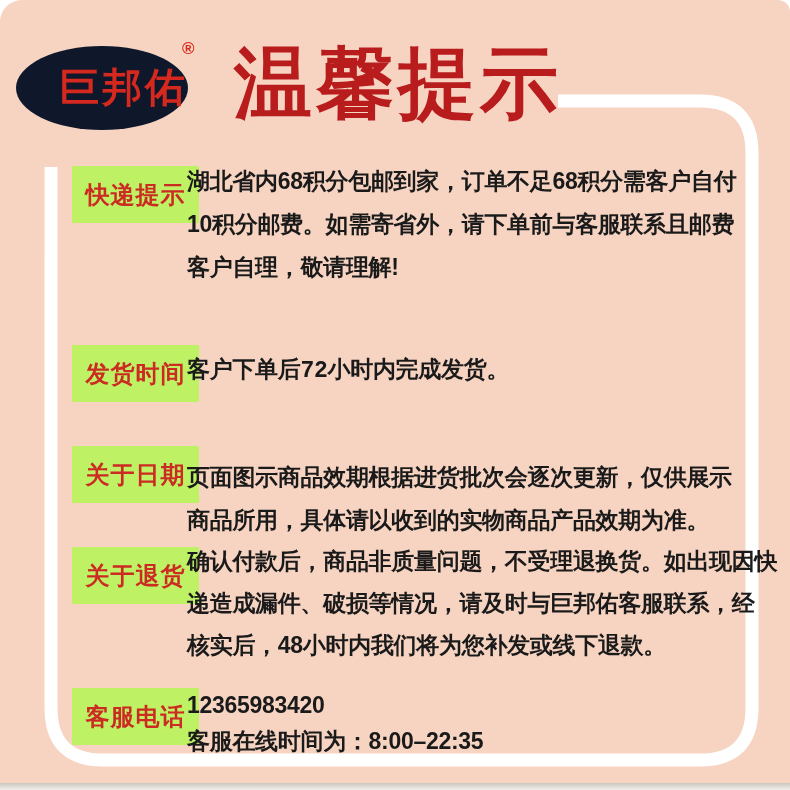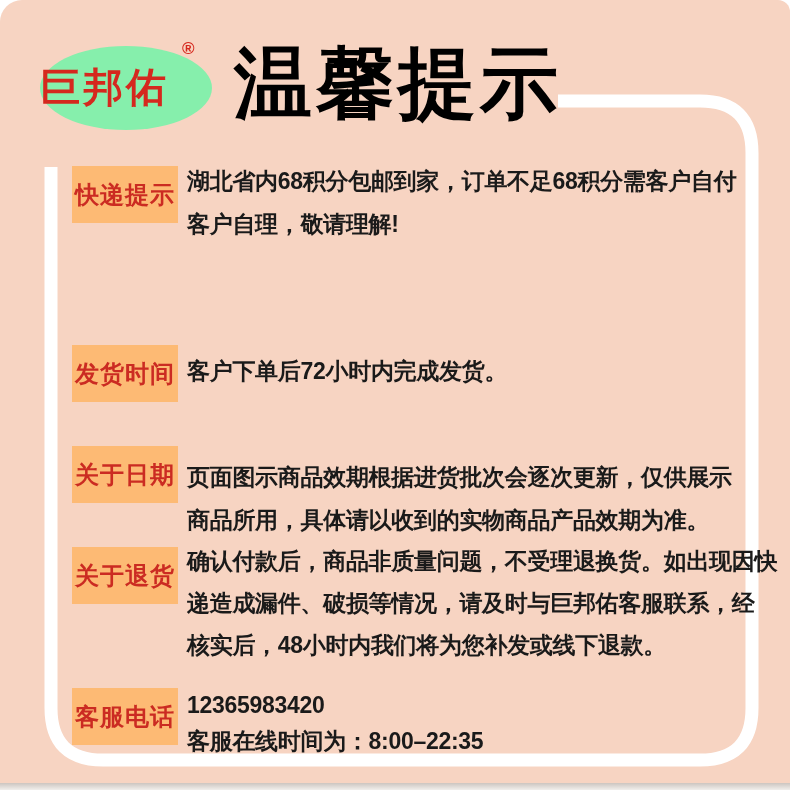--- a/index.html
+++ b/index.html
@@ -11,58 +11,58 @@
   .card{
     position:absolute;left:0;top:0;width:790px;height:783px;
     background:#f7d4c2;border-radius:22px 12px 0 0;overflow:hidden;
   }
   .bottom-strip{
     position:absolute;left:0;top:783px;width:790px;height:7px;
     background:linear-gradient(180deg,#ccc5c0,#f2efec);
   }
   .frame{position:absolute;left:0;top:0;width:790px;height:790px;}
   .logo-ellipse{
-    position:absolute;left:40px;top:46px;width:172px;height:84px;
-    background:#86efac;border-radius:50%;
-    display:flex;align-items:center;justify-content:flex-start;
+    position:absolute;left:16px;top:46px;width:172px;height:84px;
+    background:#0f172a;border-radius:50%;
+    display:flex;align-items:center;justify-content:flex-end;
   }
   .logo-text{
     color:#d5281e;font-size:40px;font-weight:900;letter-spacing:3px;
     line-height:1;transform:translateY(-1px);
   }
   .reg{
     position:absolute;left:182px;top:40px;color:#d5281e;
     font-size:17px;font-weight:bold;line-height:1;
   }
   .title{
     position:absolute;left:234px;top:44px;margin:0;
-    font-size:78px;font-weight:900;color:#000000;
+    font-size:78px;font-weight:900;color:#b91c1c;
     letter-spacing:4px;line-height:1;white-space:nowrap;
   }
   .label-box{
-    position:absolute;left:72px;width:106px;height:57px;
-    background:#fdba74;display:flex;align-items:center;justify-content:center;
+    position:absolute;left:72px;width:127px;height:57px;
+    background:#bef264;display:flex;align-items:center;justify-content:center;
   }
   .label-box span{
     color:#cb2b22;font-size:24px;font-weight:900;
     letter-spacing:1px;white-space:nowrap;
   }
   .lb-1{top:166px;}
   .lb-2{top:345px;}
   .lb-3{top:446px;justify-content:center;}
   .lb-4{top:547px;}
   .lb-5{top:688px;}
   .body-text{
     position:absolute;left:187px;width:570px;
     font-size:23px;font-weight:bold;color:#1a1a1a;
     letter-spacing:-0.3px;line-height:43px;
   }
   .body-text .line{white-space:nowrap;}
   .bt-1{top:160px;}
-  .bt-2{top:350px;}
+  .bt-2{top:350px;font-family:Liberation Mono, monospace;}
   .bt-3{top:434px;margin-top:22px;}
   .bt-4{top:540px;line-height:42px;}
   .bt-5{top:687px;line-height:36px;}
 </style>
 </head>
 <body>
 
 <div class="card">
 
   <svg class="frame" viewBox="0 0 790 790" xmlns="http://www.w3.org/2000/svg" aria-hidden="true">
@@ -74,20 +74,21 @@
   </div>
   <span class="reg">®</span>
 
   <h1 class="title">温馨提示</h1>
 
   <div class="label-box lb-1">
     <span>快递提示</span>
   </div>
   <div class="body-text bt-1">
     <div class="line">湖北省内68积分包邮到家，订单不足68积分需客户自付</div>
+    <div class="line">10积分邮费。如需寄省外，请下单前与客服联系且邮费</div>
     <div class="line">客户自理，敬请理解!</div>
   </div>
 
   <div class="label-box lb-2">
     <span>发货时间</span>
   </div>
   <div class="body-text bt-2">
     <div class="line">客户下单后72小时内完成发货。</div>
   </div>
 

